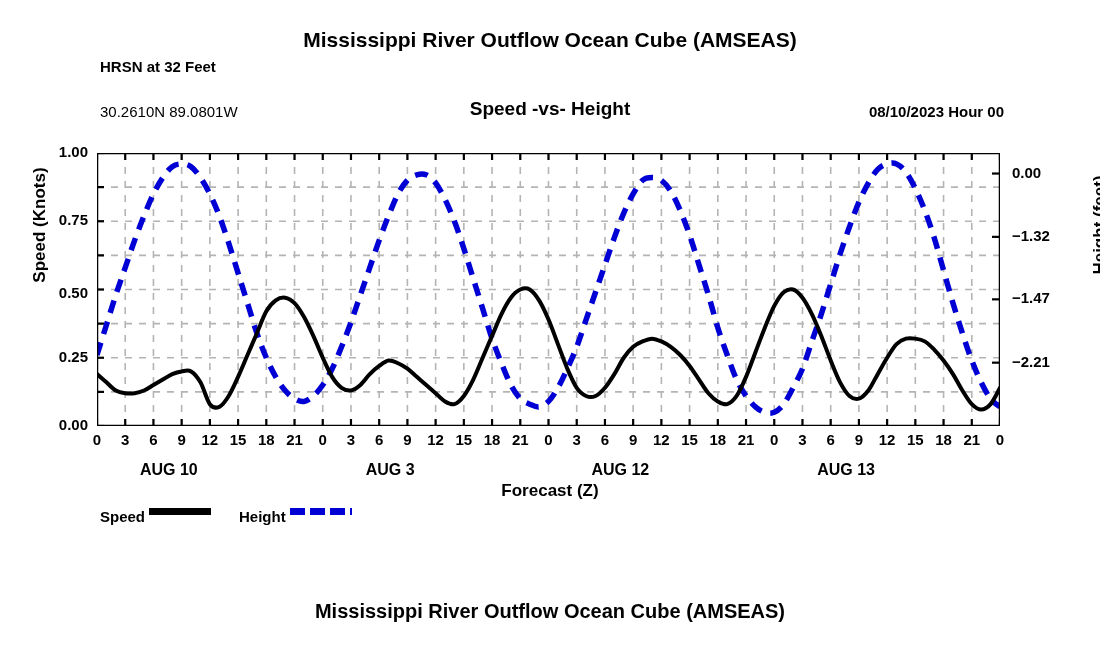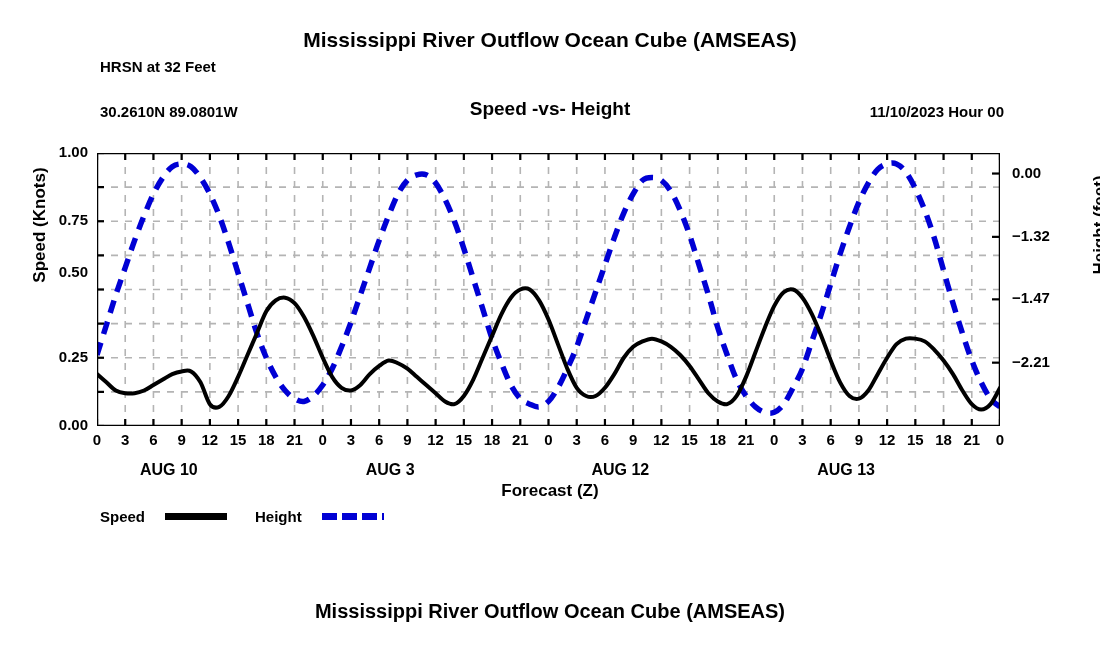--- a/index.html
+++ b/index.html
@@ -11,21 +11,21 @@
   .abs{position:absolute;}
   #title-top{
     left:0;top:28px;width:1100px;text-align:center;
     font-size:21px;font-weight:bold;letter-spacing:0px;
   }
   #title-bottom{
     left:0;top:600px;width:1100px;text-align:center;
     font-size:20px;font-weight:bold;
   }
   #station-line{left:100px;top:58px;font-size:15px;font-weight:bold;}
-  #coord-line{left:100px;top:103px;font-size:15px;font-weight:bold;}
+  #coord-line{left:100px;top:103px;font-size:15px;font-weight:normal;}
   #subtitle{left:0;top:98px;width:1100px;text-align:center;font-size:19px;font-weight:bold;}
   #datestamp{right:96px;top:103px;font-size:15px;font-weight:bold;}
   #plot-area{left:97px;top:153px;width:903px;height:273px;}
   #ylabel-left{
     left:-60px;top:215px;width:200px;text-align:center;
     transform:rotate(-90deg);transform-origin:center center;
     font-size:17px;font-weight:bold;
   }
   #ylabel-right{
     left:1000px;top:215px;width:200px;text-align:center;
@@ -44,45 +44,45 @@
   .xtick{
     position:absolute;font-size:15px;font-weight:bold;
     text-align:center;width:30px;
   }
   .daylbl{
     position:absolute;font-size:16px;font-weight:bold;
     text-align:left;width:140px;top:461px;
   }
   #legend{position:absolute;left:100px;top:508px;font-size:15px;font-weight:bold;
     display:flex;align-items:center;gap:0px;}
-  .lg-item{display:flex;align-items:center;gap:16px;}
+  .lg-item{display:flex;align-items:flex-start;}
   .lg-lbl{margin-right:4px;}
   .lg-swatch-solid{width:62px;height:7px;background:#000;display:inline-block;}
   .lg-swatch-dash{width:62px;height:7px;display:inline-block;
     background:repeating-linear-gradient(to right,#0000d4 0,#0000d4 15px,#fff 15px,#fff 20px);}
   .lg-gap{width:28px;}
 </style>
 </head>
 <body>
 
 <div id="title-top" class="abs">Mississippi River Outflow Ocean Cube (AMSEAS)</div>
 
 <div id="station-line" class="abs">HRSN at 32 Feet</div>
 <div id="coord-line" class="abs">30.2610N  89.0801W</div>
 <div id="subtitle" class="abs">Speed -vs- Height</div>
-<div id="datestamp" class="abs">11/10/2023 Hour 00</div>
+<div id="datestamp" class="abs">08/10/2023 Hour 00</div>
 
 <div id="ylabel-left" class="abs">Speed (Knots)</div>
 <div id="ylabel-right" class="abs">Height (feet)</div>
 <div id="xlabel" class="abs">Forecast (Z)</div>
 
 <div id="ytick-left-group">
     <div class="ytick-l" style="top: 416px;">0.00</div>
     <div class="ytick-l" style="top: 347.75px;">0.25</div>
-    <div class="ytick-l" style="top: 263px;">0.50</div>
+    <div class="ytick-l" style="top: 284px;">0.50</div>
     <div class="ytick-l" style="top: 211.25px;">0.75</div>
     <div class="ytick-l" style="top: 143px; text-align: right;">1.00</div>
   </div>
 <div id="ytick-right-group">
     <div class="ytick-r" style="top: 352.671px;">−2.21</div>
     <div class="ytick-r" style="top: 289.342px;">−1.47</div>
     <div class="ytick-r" style="top: 226.868px;">−1.32</div>
     <div class="ytick-r" style="top: 163.539px;">0.00</div>
   </div>
 <div id="xtick-group">

